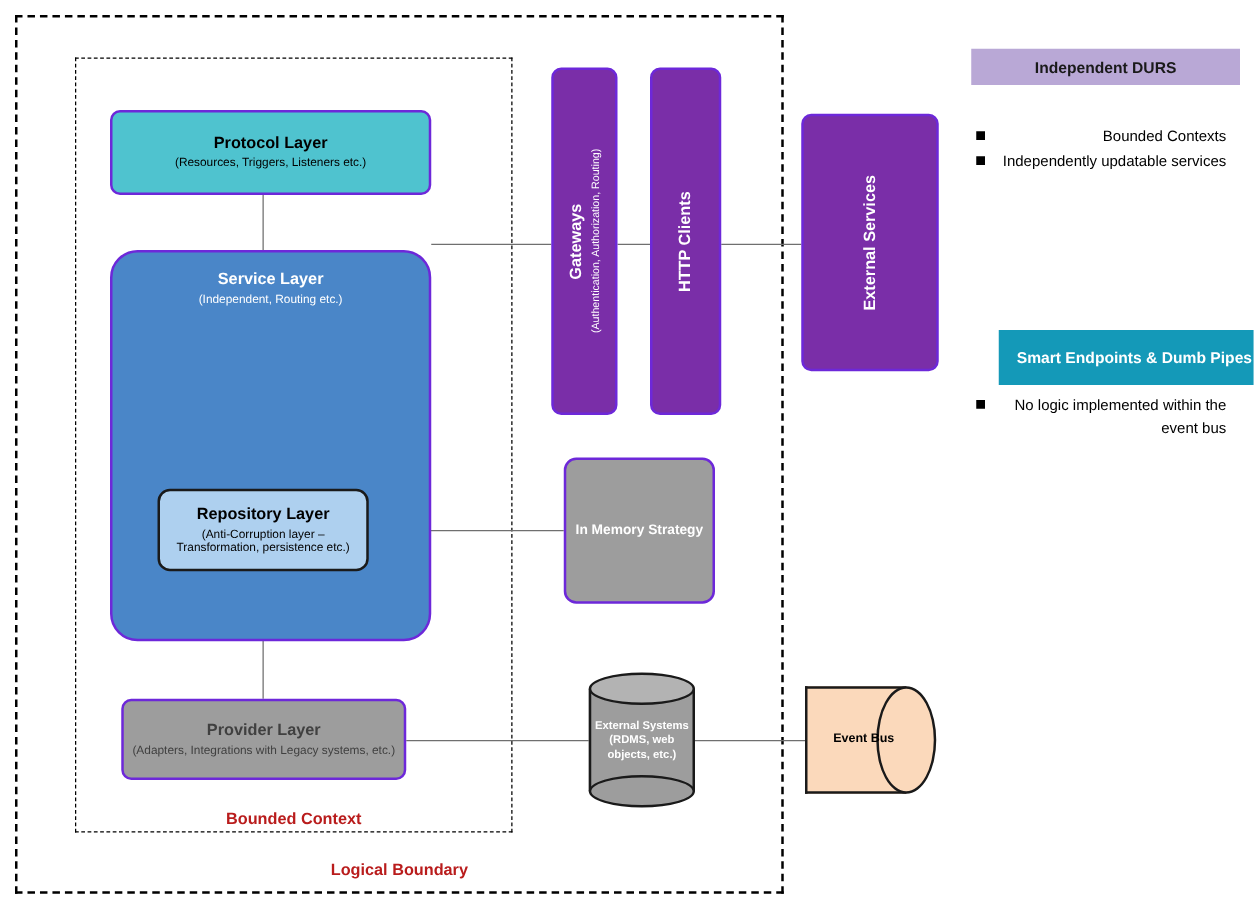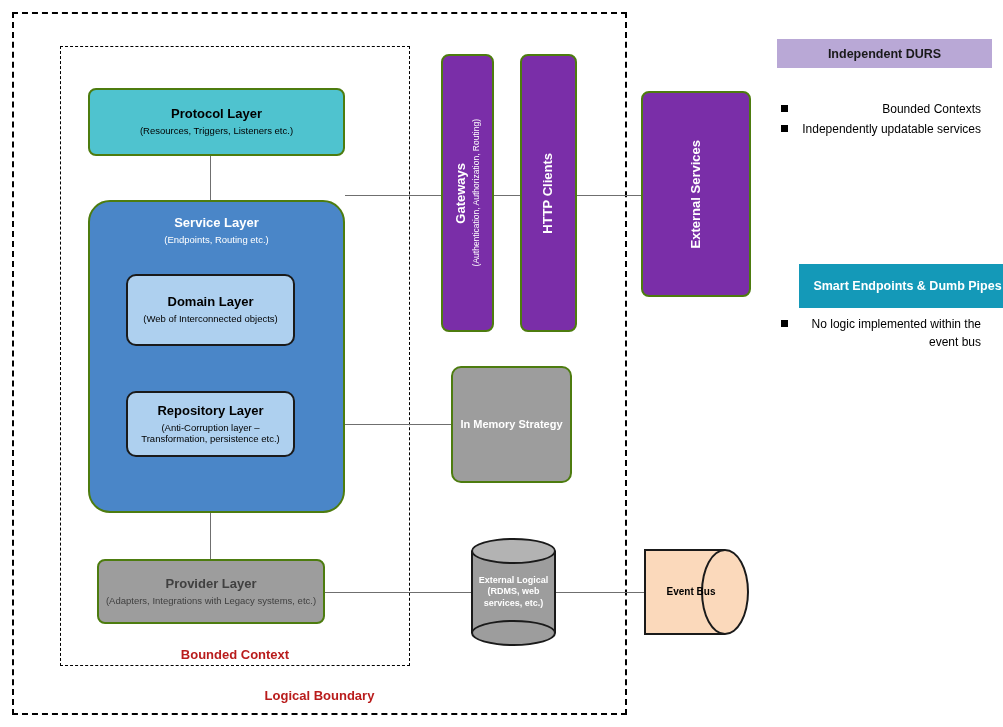--- a/index.html
+++ b/index.html
@@ -31,21 +31,21 @@
   }
   .boundary-label {
     text-align: center;
     font-weight: bold;
     font-size: 13px;
     color: #b91c1c;
   }
 
   
   .box {
-    border: 2px solid #4d7c0f;
+    border: 2px solid #6d28d9;
     display: flex;
     flex-direction: column;
     align-items: center;
     justify-content: center;
     text-align: center;
     color: #ffffff;
     padding: 4px;
   }
   .box .title {
     font-weight: bold;
@@ -249,27 +249,23 @@
   <div class="abs line hline" style="left:325px; top:592px; width:146px;"></div>
   <div class="abs line hline" style="left:556px; top:592px; width:88px;"></div>
 
   <div class="abs box protocol" style="left:88px; top:88px; width:257px; height:68px;">
     <div class="title">Protocol Layer</div>
     <div class="sub">(Resources, Triggers, Listeners etc.)</div>
   </div>
 
   <div class="abs box service" style="left:88px; top:200px; width:257px; height:313px; justify-content:flex-start; padding-top:14px;">
     <div class="title">Service Layer</div>
-    <div class="sub">(Endpoints,  Routing  etc.)</div>
-  </div>
-
-  <div class="abs box domain" style="left:126px; top:274px; width:169px; height:72px;">
-    <div class="title">Domain Layer</div>
-    <div class="sub">(Web of Interconnected objects)</div>
-  </div>
+    <div class="sub">(Independent,  Routing  etc.)</div>
+  </div>
+
 
   <div class="abs box repository" style="left:126px; top:391px; width:169px; height:66px;">
     <div class="title">Repository Layer</div>
     <div class="sub">(Anti-Corruption layer – Transformation, persistence etc.)</div>
   </div>
 
   <div class="abs box provider" style="left:97px; top:559px; width:228px; height:65px;">
     <div class="title">Provider Layer</div>
     <div class="sub">(Adapters, Integrations with Legacy systems, etc.)</div>
   </div>
@@ -302,21 +298,21 @@
   </div>
 
   <div class="abs box inmemory" style="left:451px; top:366px; width:121px; height:117px;">
     <div class="title" style="font-size:11px;">In Memory Strategy</div>
   </div>
 
   <div class="abs cyl-v" style="left:471px; top:538px; width:85px; height:108px;">
     <div class="body"></div>
     <div class="bot-ell"></div>
     <div class="top-ell"></div>
-    <div class="cyl-label">External Logical (RDMS, web services, etc.)</div>
+    <div class="cyl-label">External Systems (RDMS, web objects, etc.)</div>
   </div>
 
   <div class="abs cyl-h" style="left:644px; top:549px; width:105px; height:86px;">
     <div class="body"></div>
     <div class="right-ell"></div>
     <div class="cyl-label">Event Bus</div>
   </div>
 
   <div class="abs legend-banner purple" style="left:777px; top:39px; width:215px; height:29px;">Independent DURS</div>
   <div class="abs legend-list" style="left:781px; top:100px; width:200px;">

